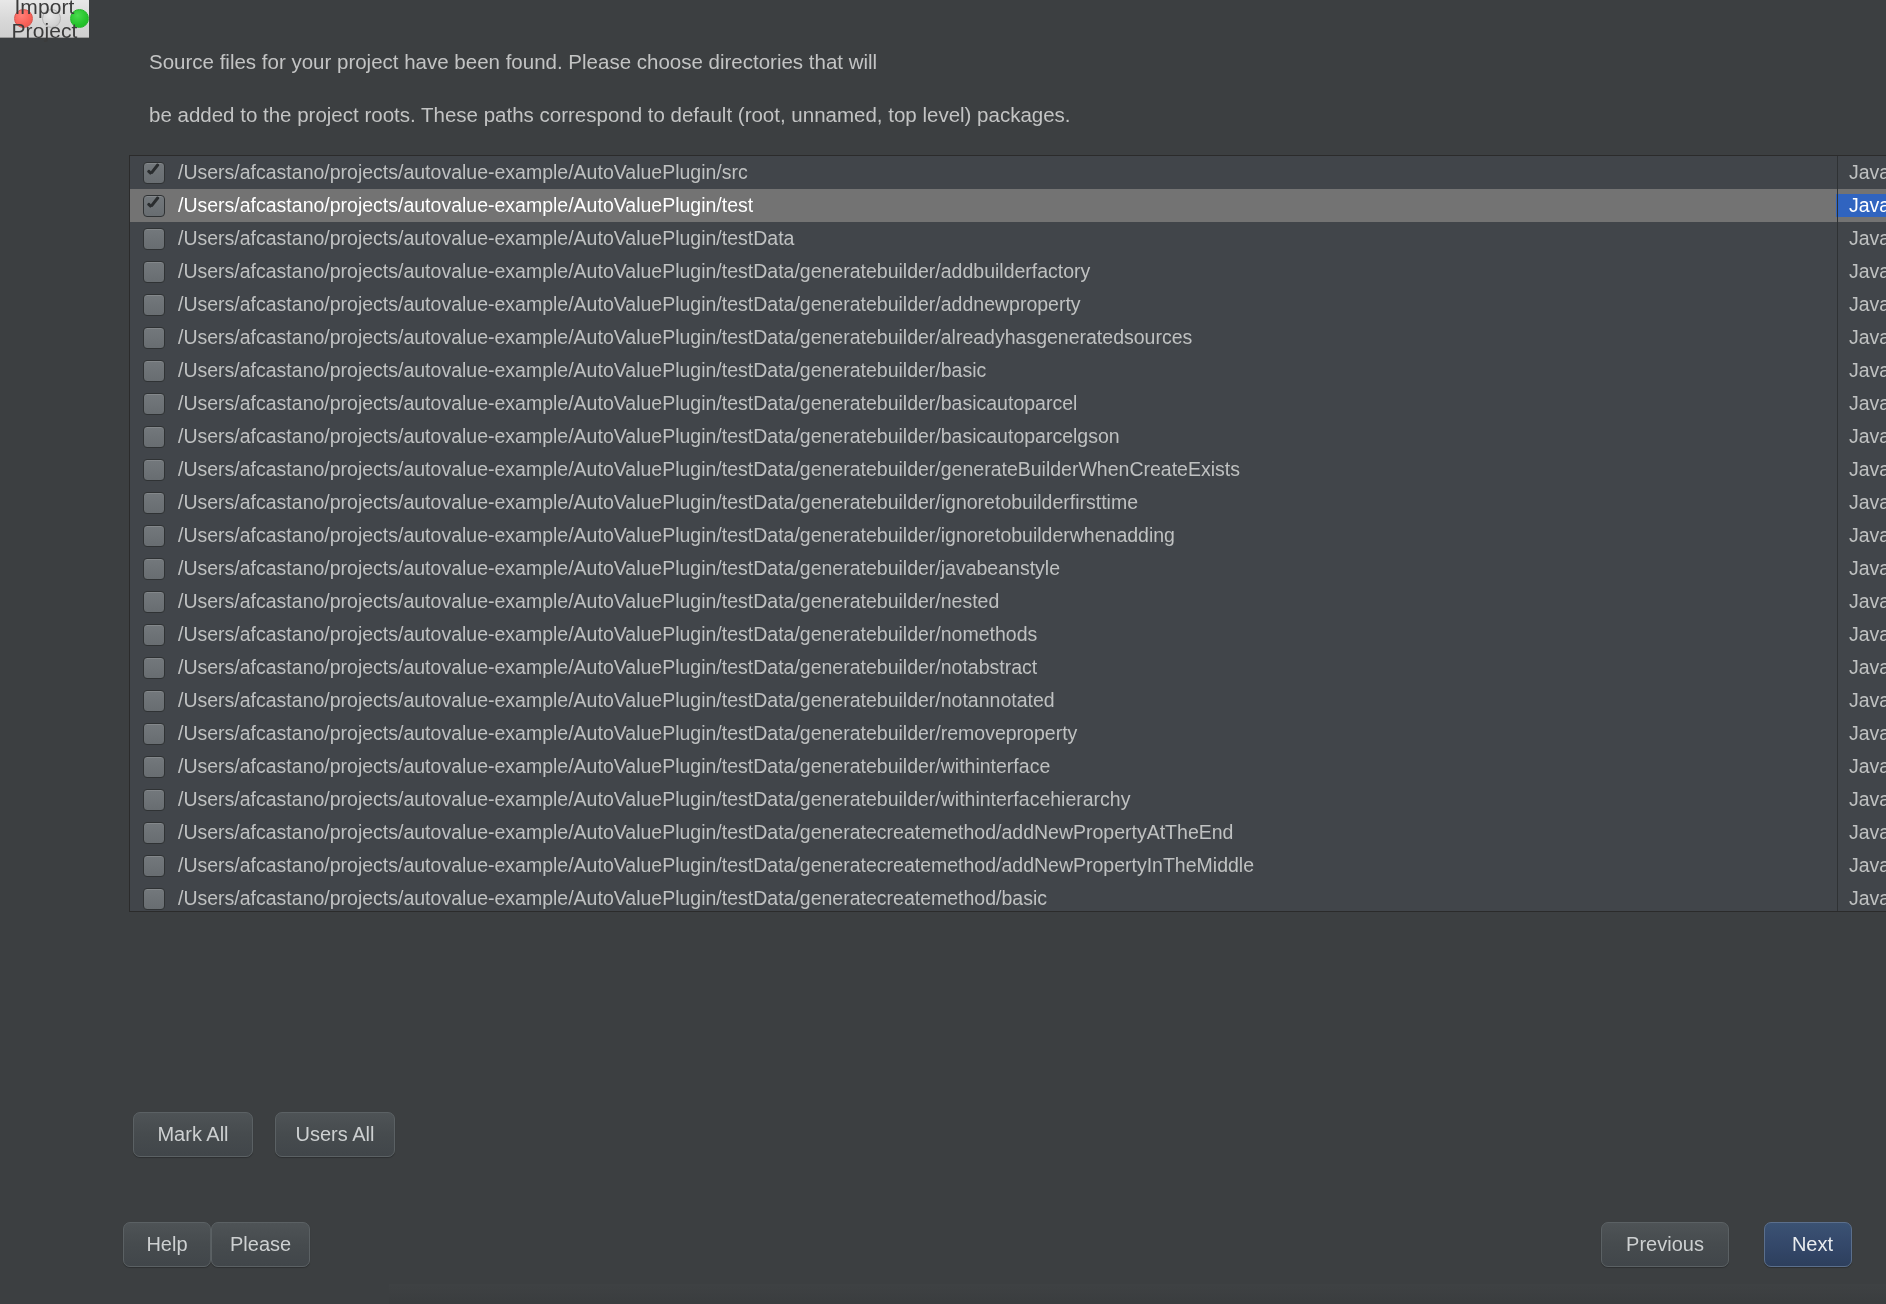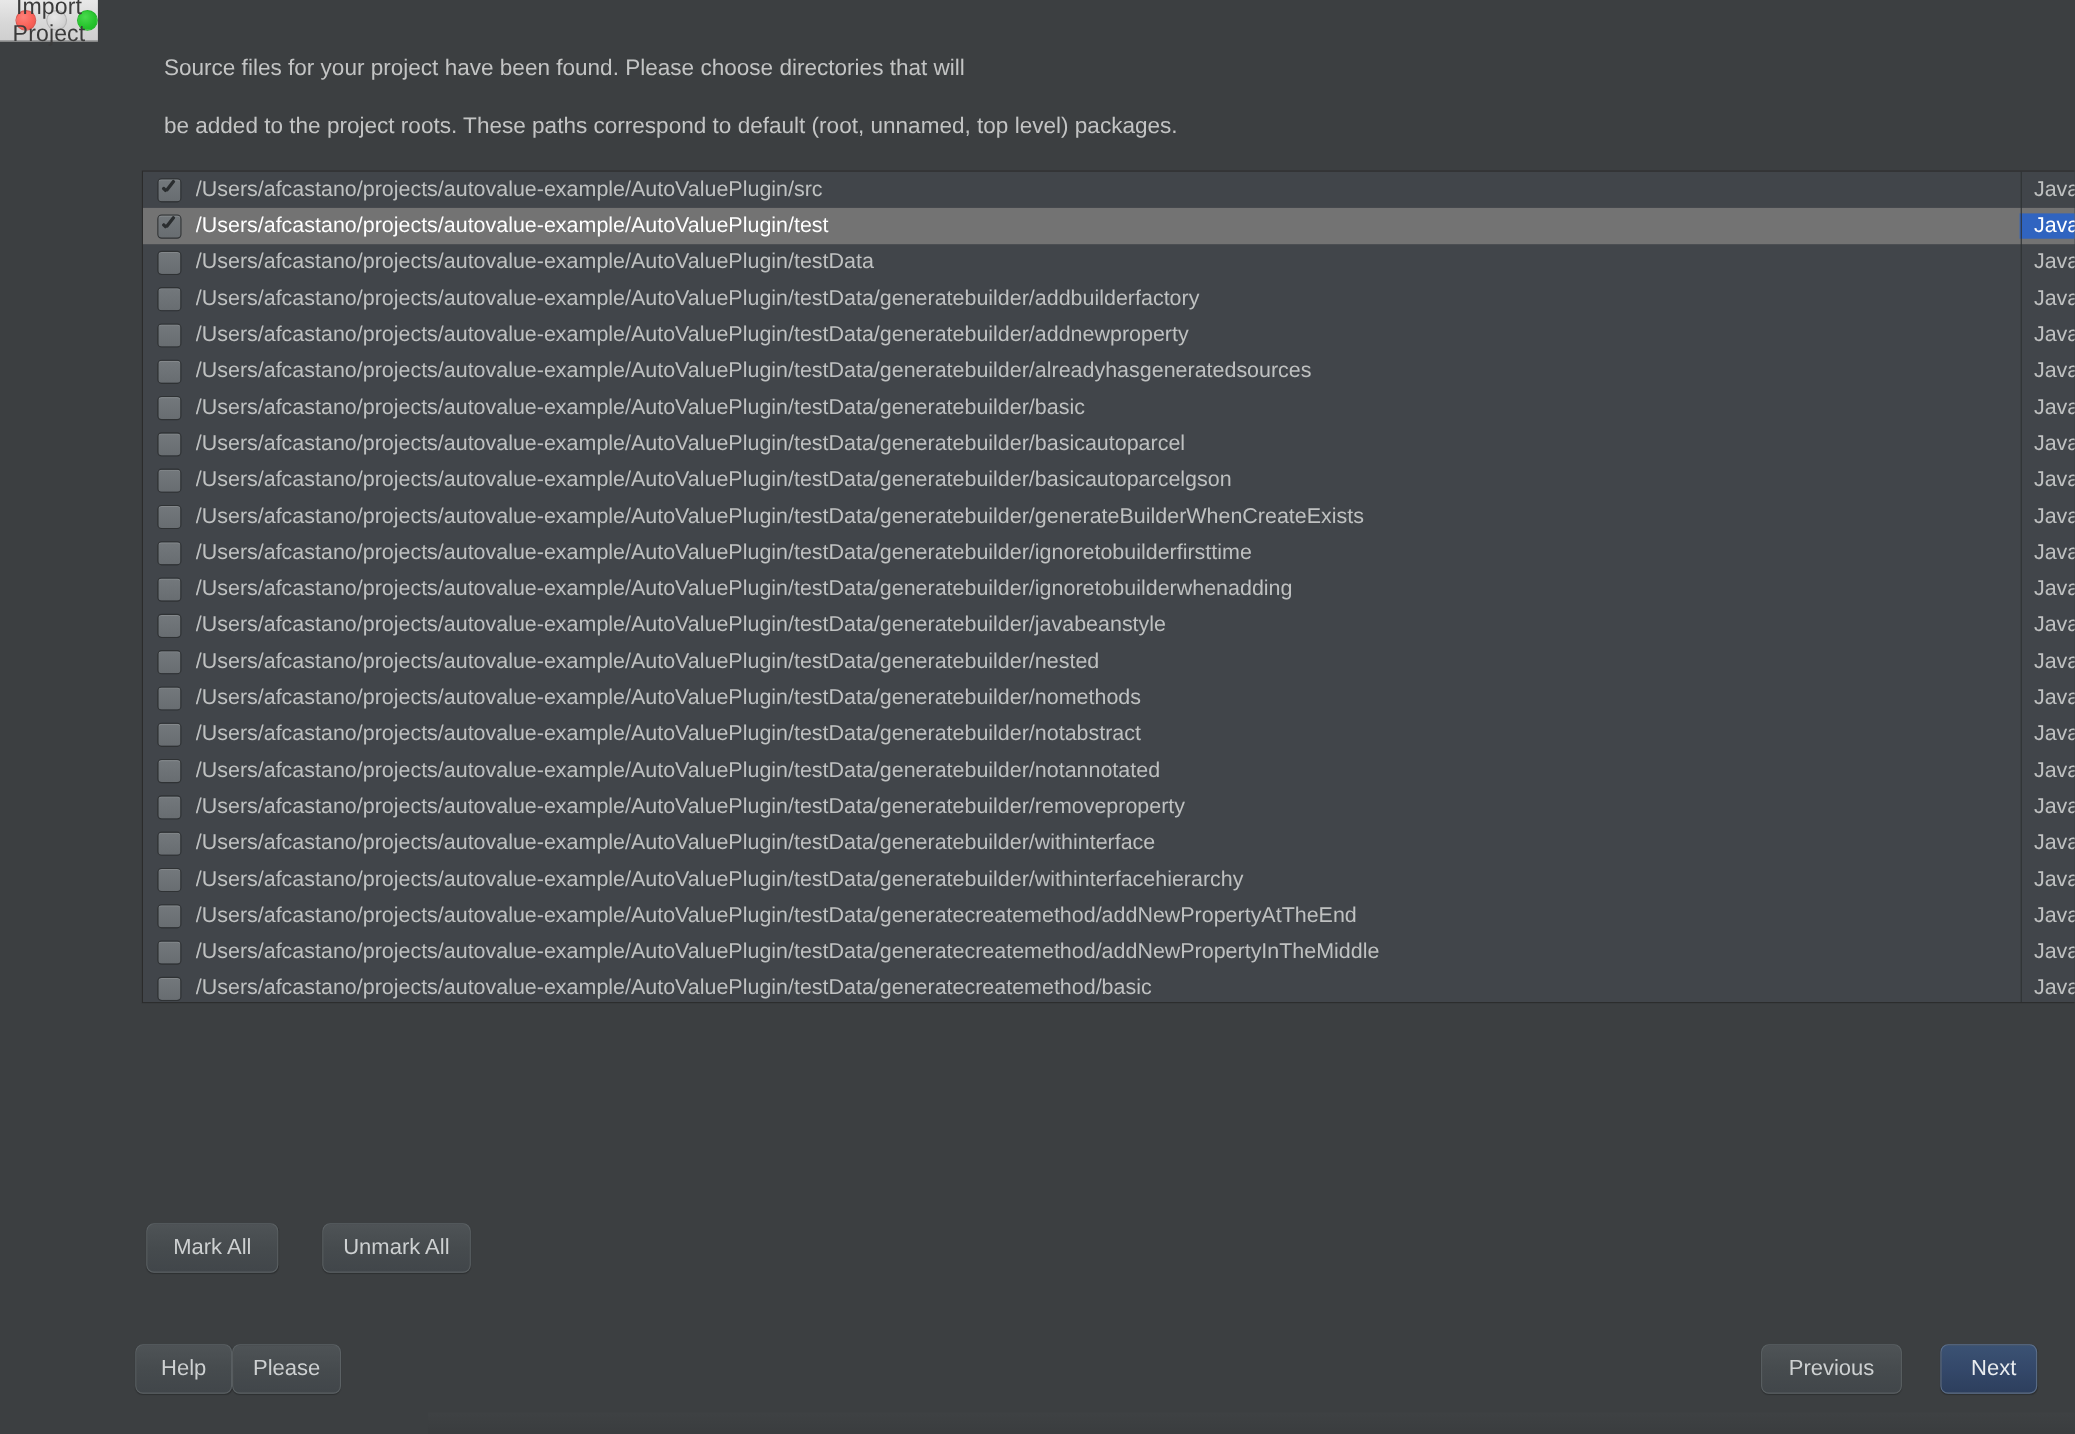--- a/index.html
+++ b/index.html
@@ -212,21 +212,21 @@
     background: linear-gradient(to bottom, #3b5273 0%, #34486a 50%, #2d3f5d 100%);
     border: 1px solid #5b6f8c;
     color: #e9ecef;
   }
 
   .mark-row {
     position: absolute;
     left: 44px;
     top: 1112px;
     display: flex;
-    gap: 40px;
+    gap: 22px;
   }
   .mark-row .btn { min-width: 120px; }
 
   .footer-left {
     position: absolute;
     left: 34px;
     top: 1222px;
     display: flex;
   }
   .footer-left .btn { min-width: 88px; }
@@ -440,21 +440,21 @@
               <div class="checkbox"></div>
             </div>
             <div class="path">/Users/afcastano/projects/autovalue-example/AutoValuePlugin/testData/generatecreatemethod/basic</div>
             <div class="type">Java</div>
           </div>
         </div>
     </div>
 
     <div class="mark-row">
       <div class="btn">Mark All</div>
-      <div class="btn">Unmark All</div>
+      <div class="btn">Users All</div>
     </div>
 
     <div class="footer-left">
       <div class="btn">Help</div>
       <div class="btn">Please</div>
     </div>
 
     <div class="footer-right">
       <div class="btn prev">Previous</div>
       <div class="btn next default">Next</div>

